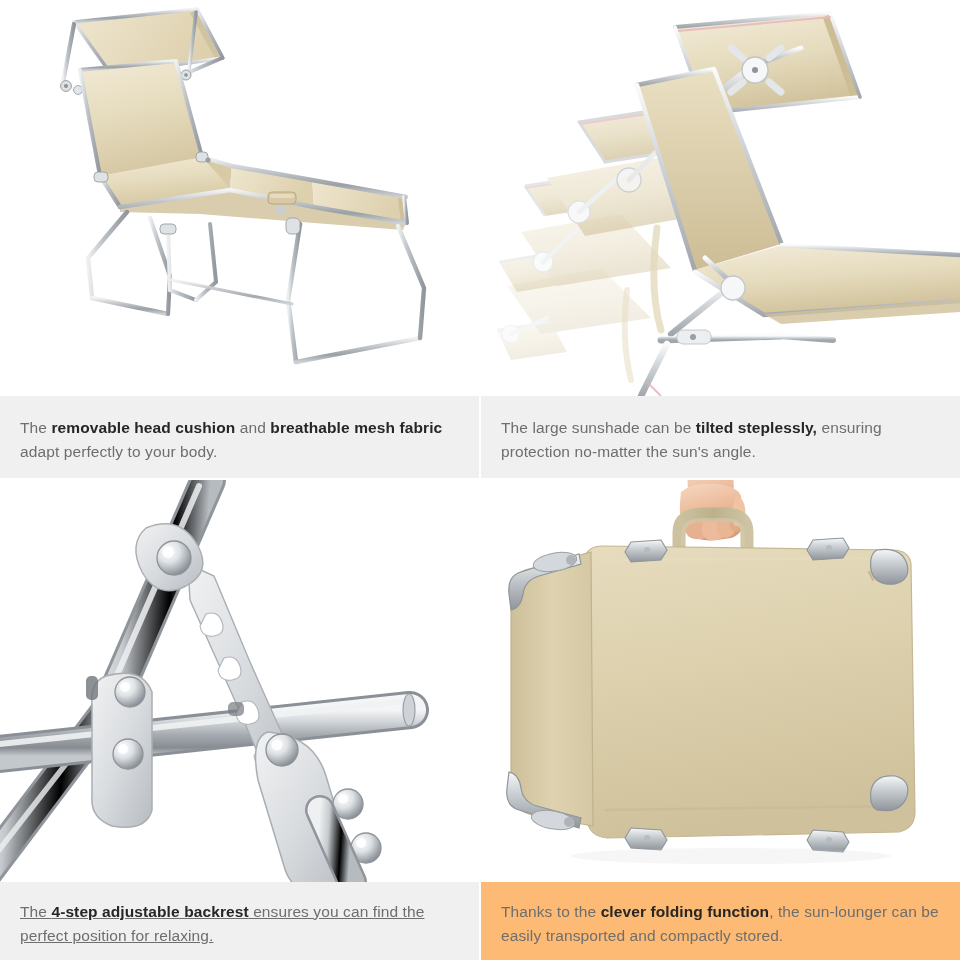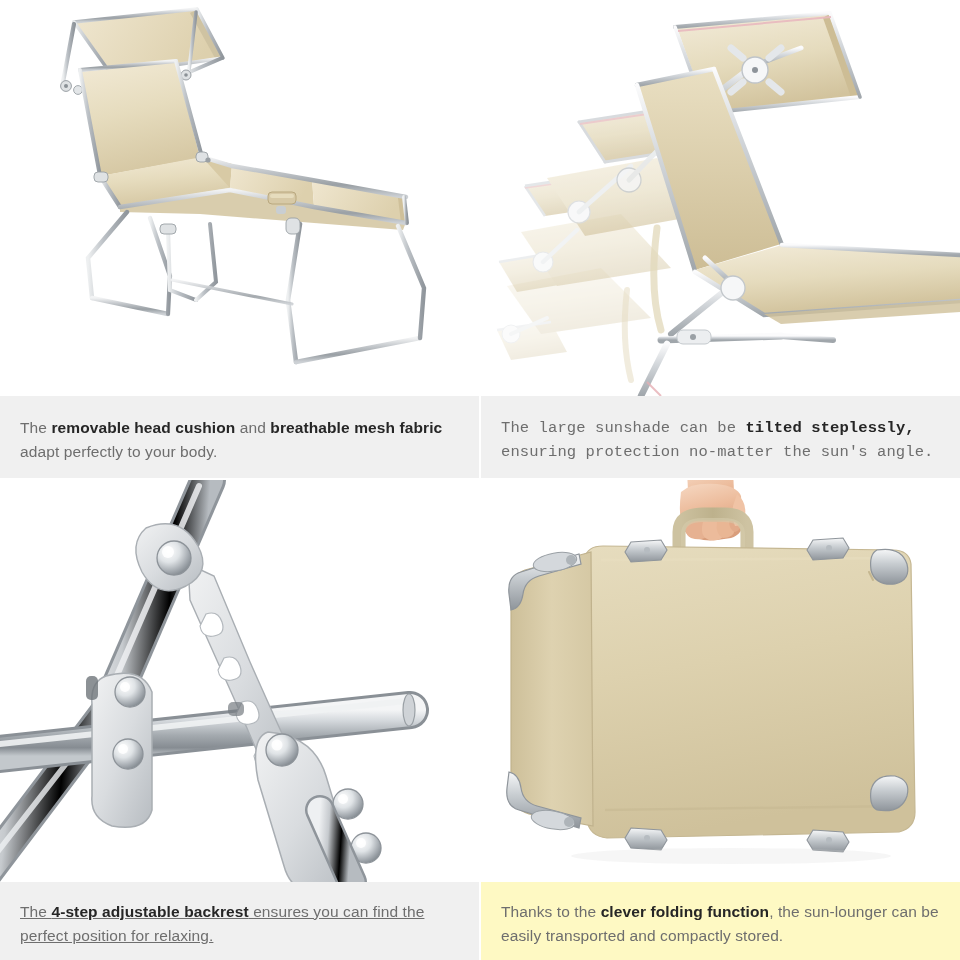--- a/index.html
+++ b/index.html
@@ -402,17 +402,17 @@
       </g>
 
       <ellipse cx="250" cy="376" rx="160" ry="8" fill="#d8d8d8" opacity="0.22"></ellipse>
     </svg>
   </div>
 
   <div class="gutter-v"></div>
   <div class="gutter-h"></div>
 
   <div class="caption cell-c1" style="background: rgb(240, 240, 240); color: rgb(110, 110, 110);"><span>The </span><b>removable head cushion</b><span> and </span><b>breathable mesh fabric</b><span> adapt perfectly to your body.</span></div>
-  <div class="caption cell-c2" style="background: rgb(240, 240, 240); color: rgb(110, 110, 110); font-family: Liberation Mono, monospace;"><span>The large sunshade can be </span><b>tilted steplessly,</b><span> ensuring protection no-matter the sun's angle.</span></div>
+  <div class="caption cell-c2" style="background: rgb(240, 240, 240); color: rgb(110, 110, 110);"><span>The large sunshade can be </span><b>tilted steplessly,</b><span> ensuring protection no-matter the sun's angle.</span></div>
   <div class="caption cell-c3" style="background: rgb(240, 240, 240); color: rgb(110, 110, 110);"><span>The </span><b>4-step adjustable backrest</b><span> ensures you can find the perfect position for relaxing.</span></div>
-  <div class="caption cell-c4" style="background: #fef9c3; color: rgb(110, 110, 110);"><span>Thanks to the </span><b>clever folding function</b><span>, the sun-lounger can be easily transported and compactly stored.</span></div>
+  <div class="caption cell-c4" style="background: #fdba74; color: rgb(110, 110, 110);"><span>Thanks to the </span><b>clever folding function</b><span>, the sun-lounger can be easily transported and compactly stored.</span></div>
 
 </div>
 
 </body></html>

